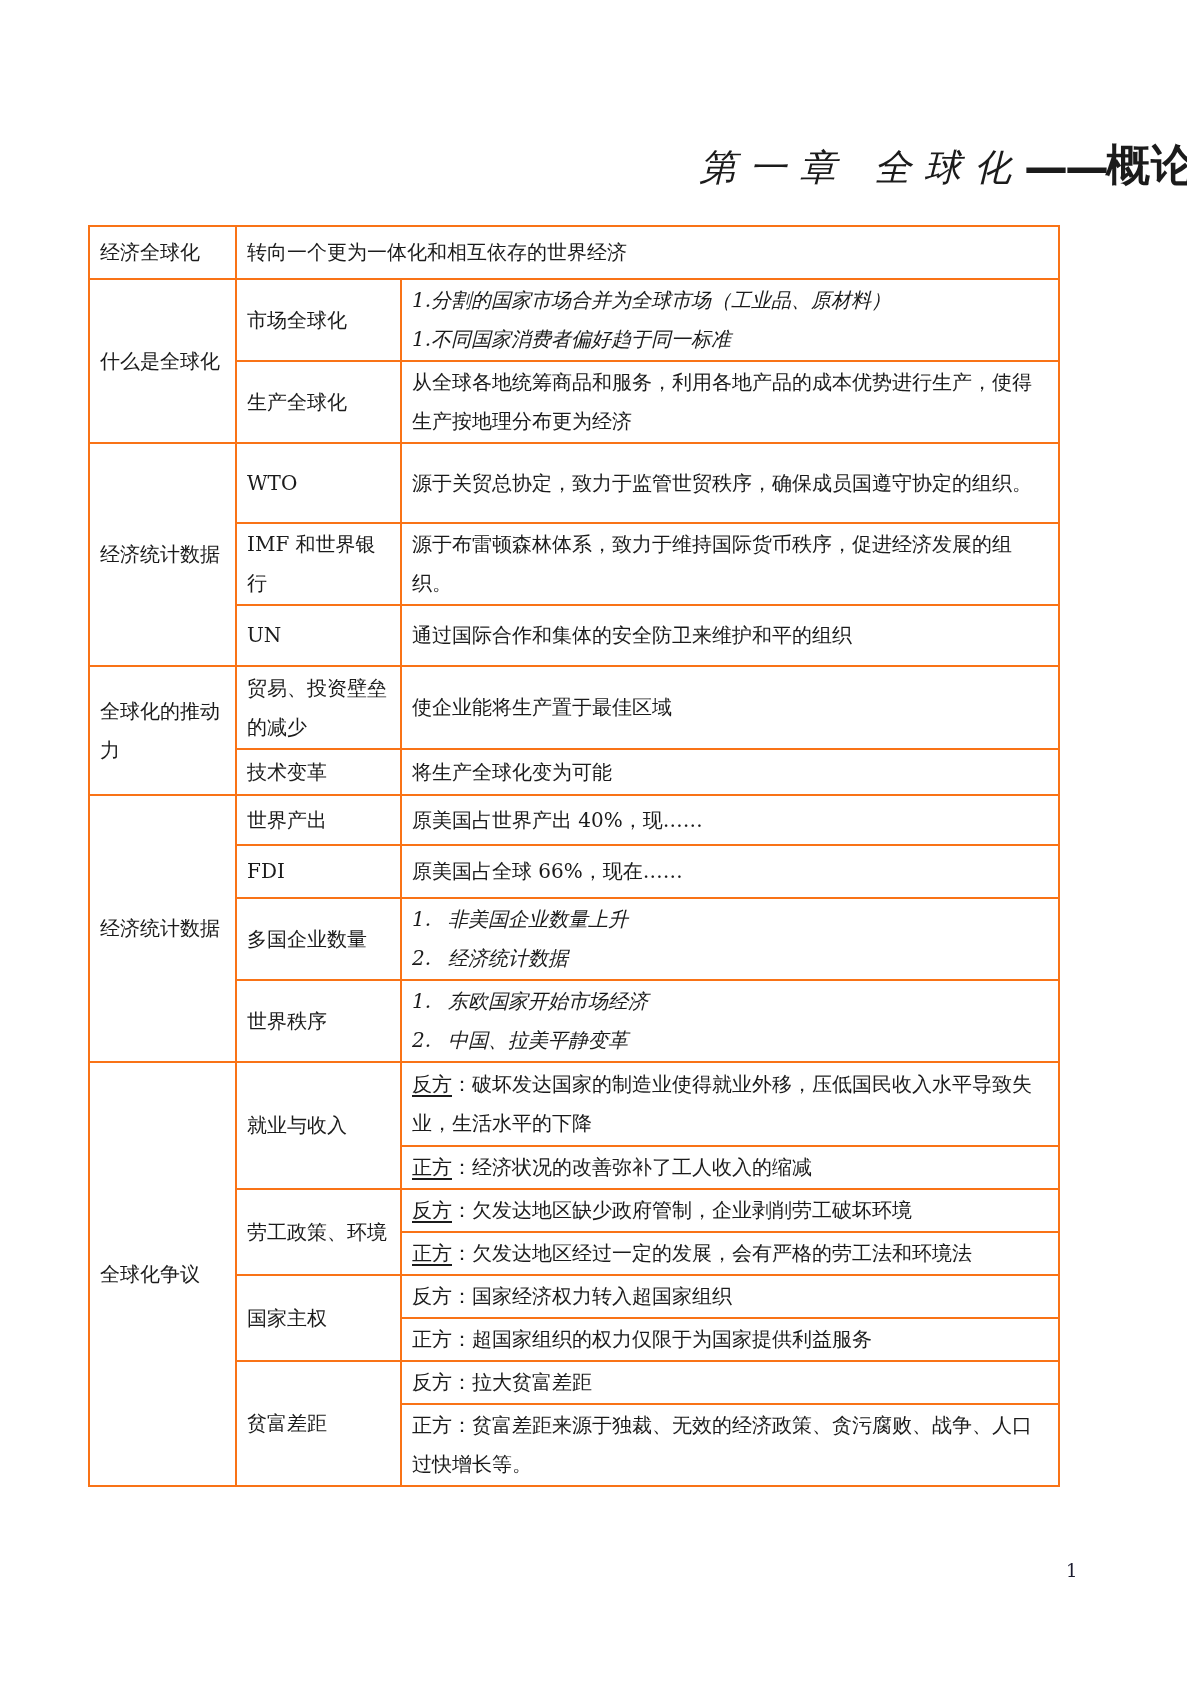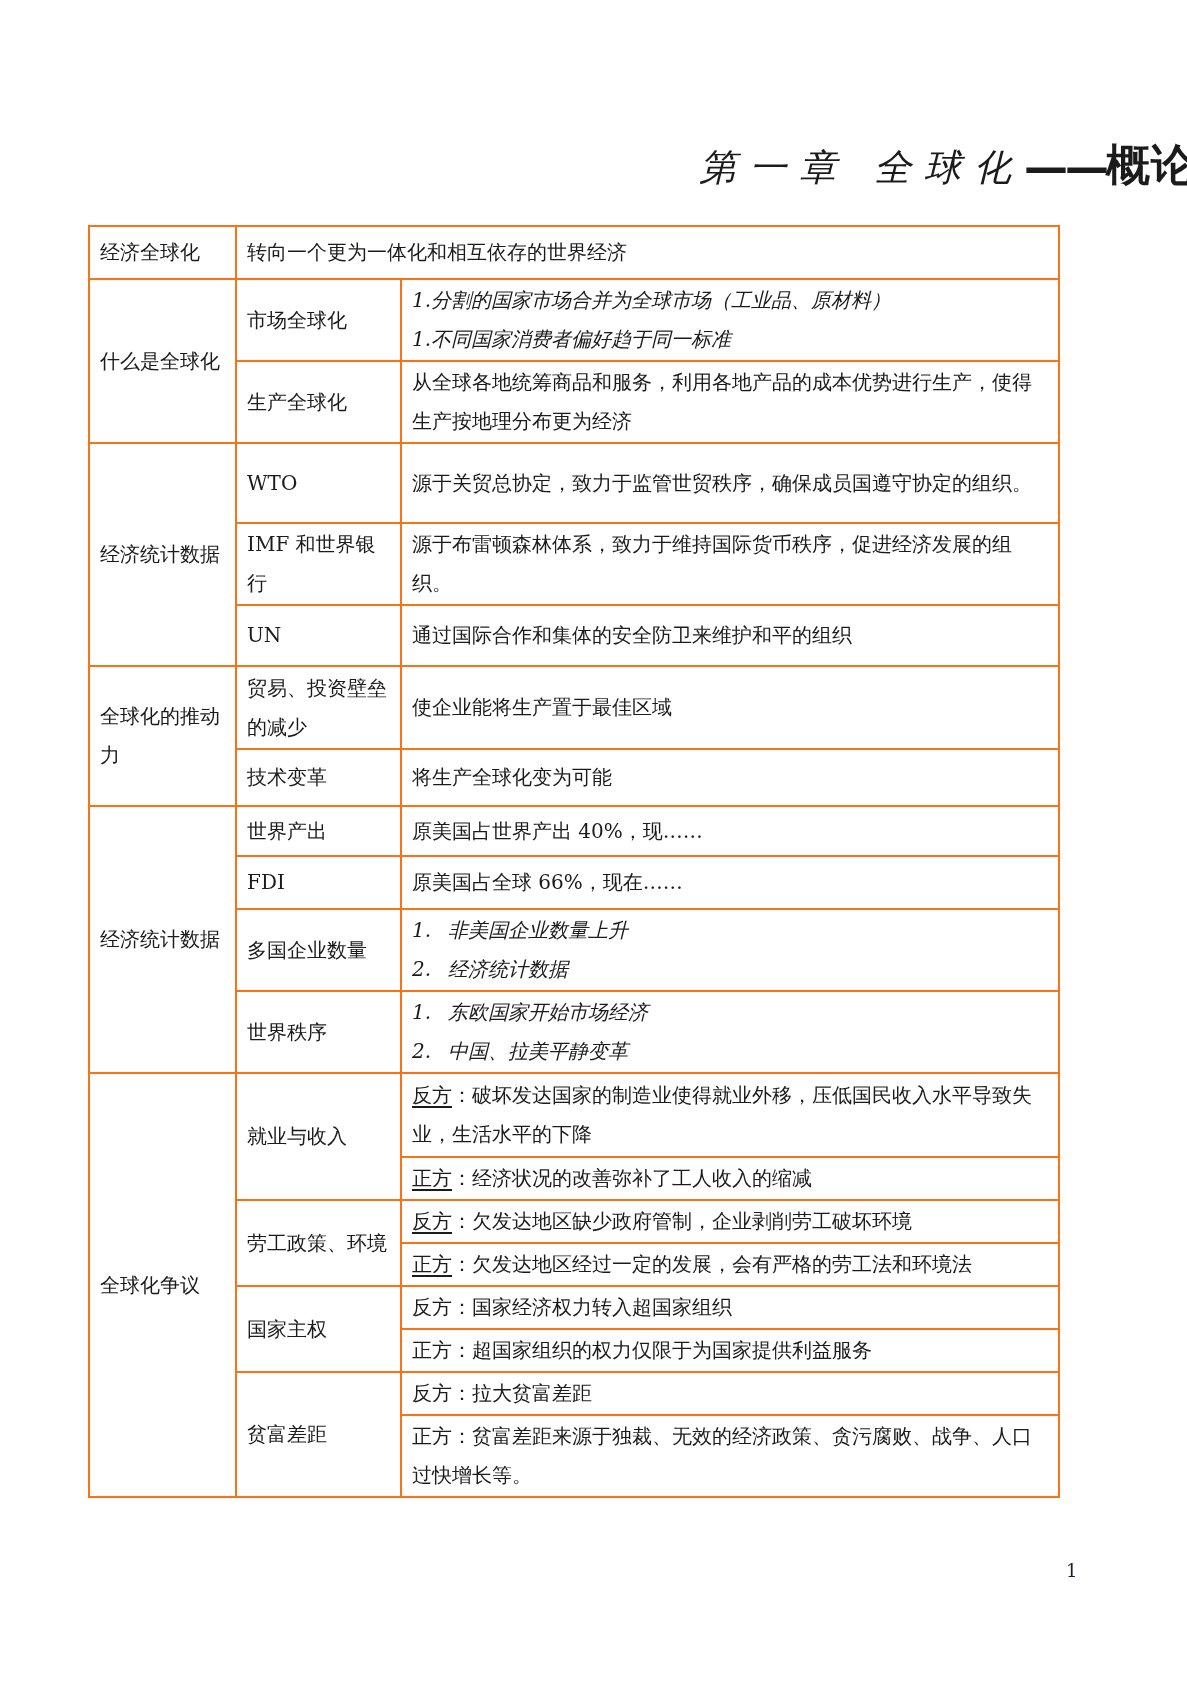--- a/index.html
+++ b/index.html
@@ -101,21 +101,21 @@
     <tr style="height:61px">
       <td>UN</td>
       <td class="c3">通过国际合作和集体的安全防卫来维护和平的组织</td>
     </tr>
 
     <tr style="height:83px">
       <td rowspan="2">全球化的推动力</td>
       <td>贸易、投资壁垒的减少</td>
       <td class="c3">使企业能将生产置于最佳区域</td>
     </tr>
-    <tr style="height:57px">
+    <tr style="height:46px">
       <td>技术变革</td>
       <td class="c3">将生产全球化变为可能</td>
     </tr>
 
     <tr style="height:50px">
       <td rowspan="4">经济统计数据</td>
       <td>世界产出</td>
       <td class="c3">原美国占世界产出 40%，现……</td>
     </tr>
     <tr style="height:53px">

